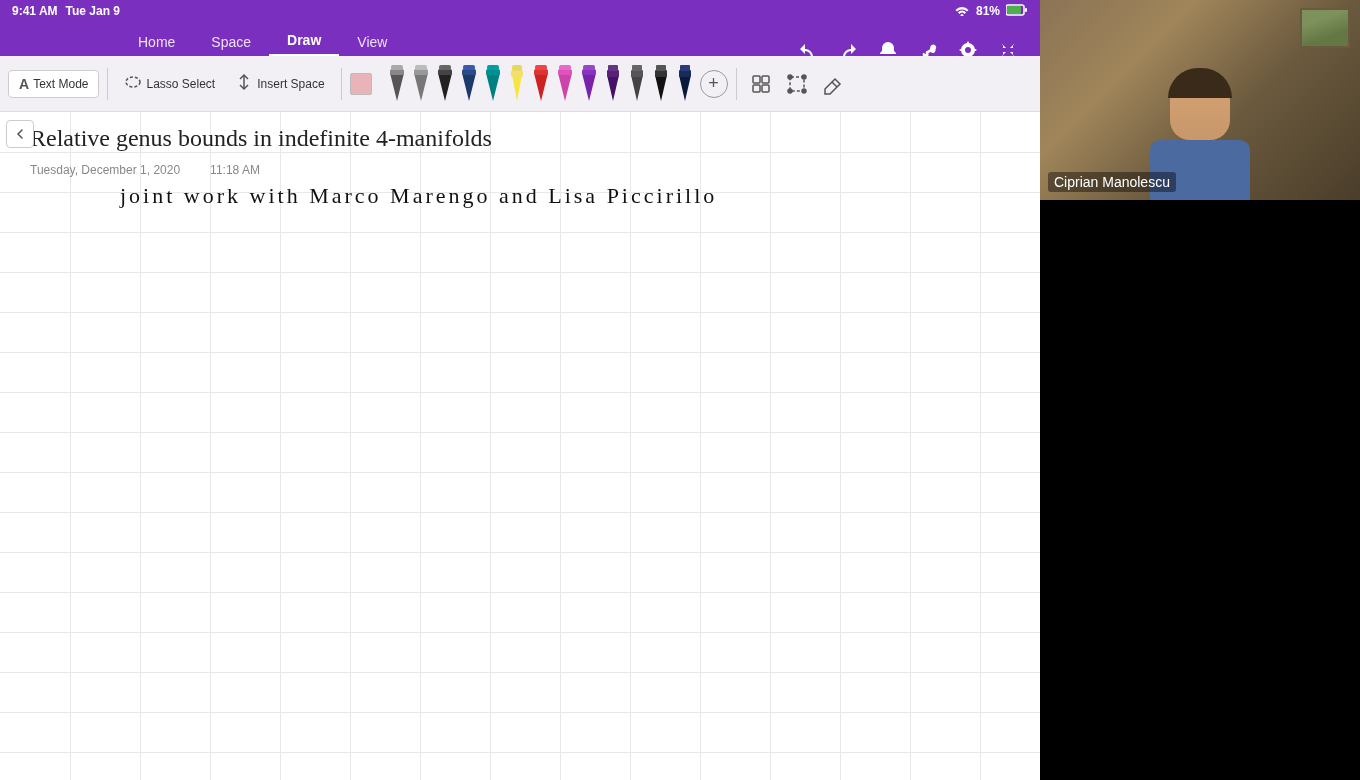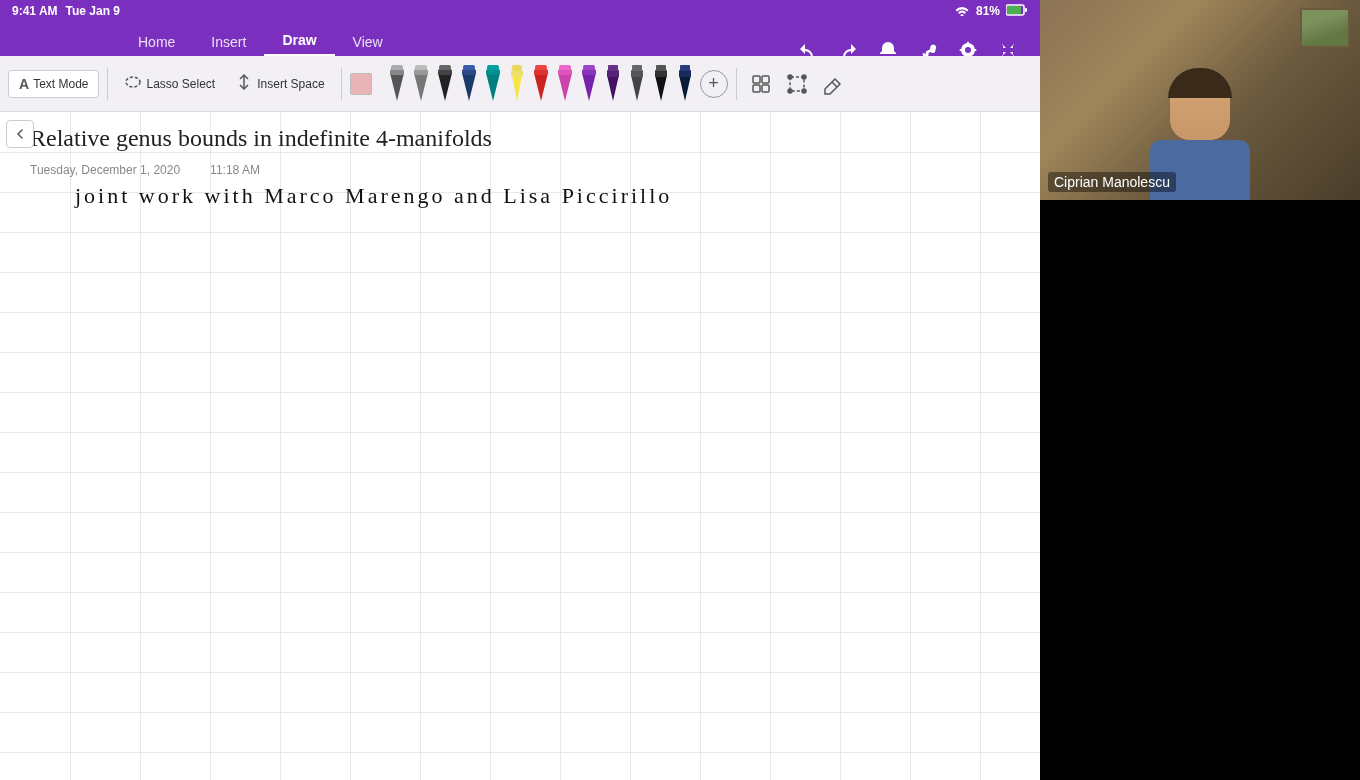--- a/index.html
+++ b/index.html
@@ -253,21 +253,21 @@
     </span>
   </div>
 </div>
 
 <div id="app-name">
   <span>Regensburg</span>
 </div>
 
 <div id="nav-tabs">
   <div class="nav-tab">Home</div>
-  <div class="nav-tab">Insert</div>
+  <div class="nav-tab">Space</div>
   <div class="nav-tab active">Draw</div>
   <div class="nav-tab">View</div>
 </div>
 
 <div class="top-right-icons">
 
   <button class="top-icon-btn">
     <svg width="20" height="20" viewBox="0 0 20 20" fill="white">
       <path d="M7 4L2 9l5 5V11a6 6 0 016 6h2a8 8 0 00-8-8V4z"></path>
     </svg>
@@ -519,21 +519,21 @@
 <div id="page-title">
   <span>Relative genus bounds in indefinite 4-manifolds</span>
 </div>
 
 <div id="page-meta">
   <span>Tuesday, December 1, 2020</span>
   <span>11:18 AM</span>
 </div>
 
 <div id="handwritten-text">
-  <span style="font-family: 'Segoe UI', Georgia, cursive; font-size: 22px; letter-spacing: 3px;">joint work with Marco Marengo and Lisa Piccirillo</span>
+  <span style="font-family: 'Segoe UI', Georgia, cursive; font-size: 22px; letter-spacing: 3px; margin-left: 45px;">joint work with Marco Marengo and Lisa Piccirillo</span>
 </div>
 
 <div id="webcam-area">
   <div id="webcam-video">
 
     <div style="position:absolute;top:0;left:0;right:0;bottom:0;background:linear-gradient(135deg,#8B7355 0%,#a0855a 30%,#6b5a3e 60%,#4a3d2a 100%);"></div>
 
     <div style="position:absolute;top:8px;right:10px;width:50px;height:40px;background:#8b7355;border:2px solid #6b5a3e;">
       <div style="width:100%;height:100%;background:linear-gradient(160deg,#7a9960 30%,#5a7940 70%);opacity:0.8;"></div>
     </div>

